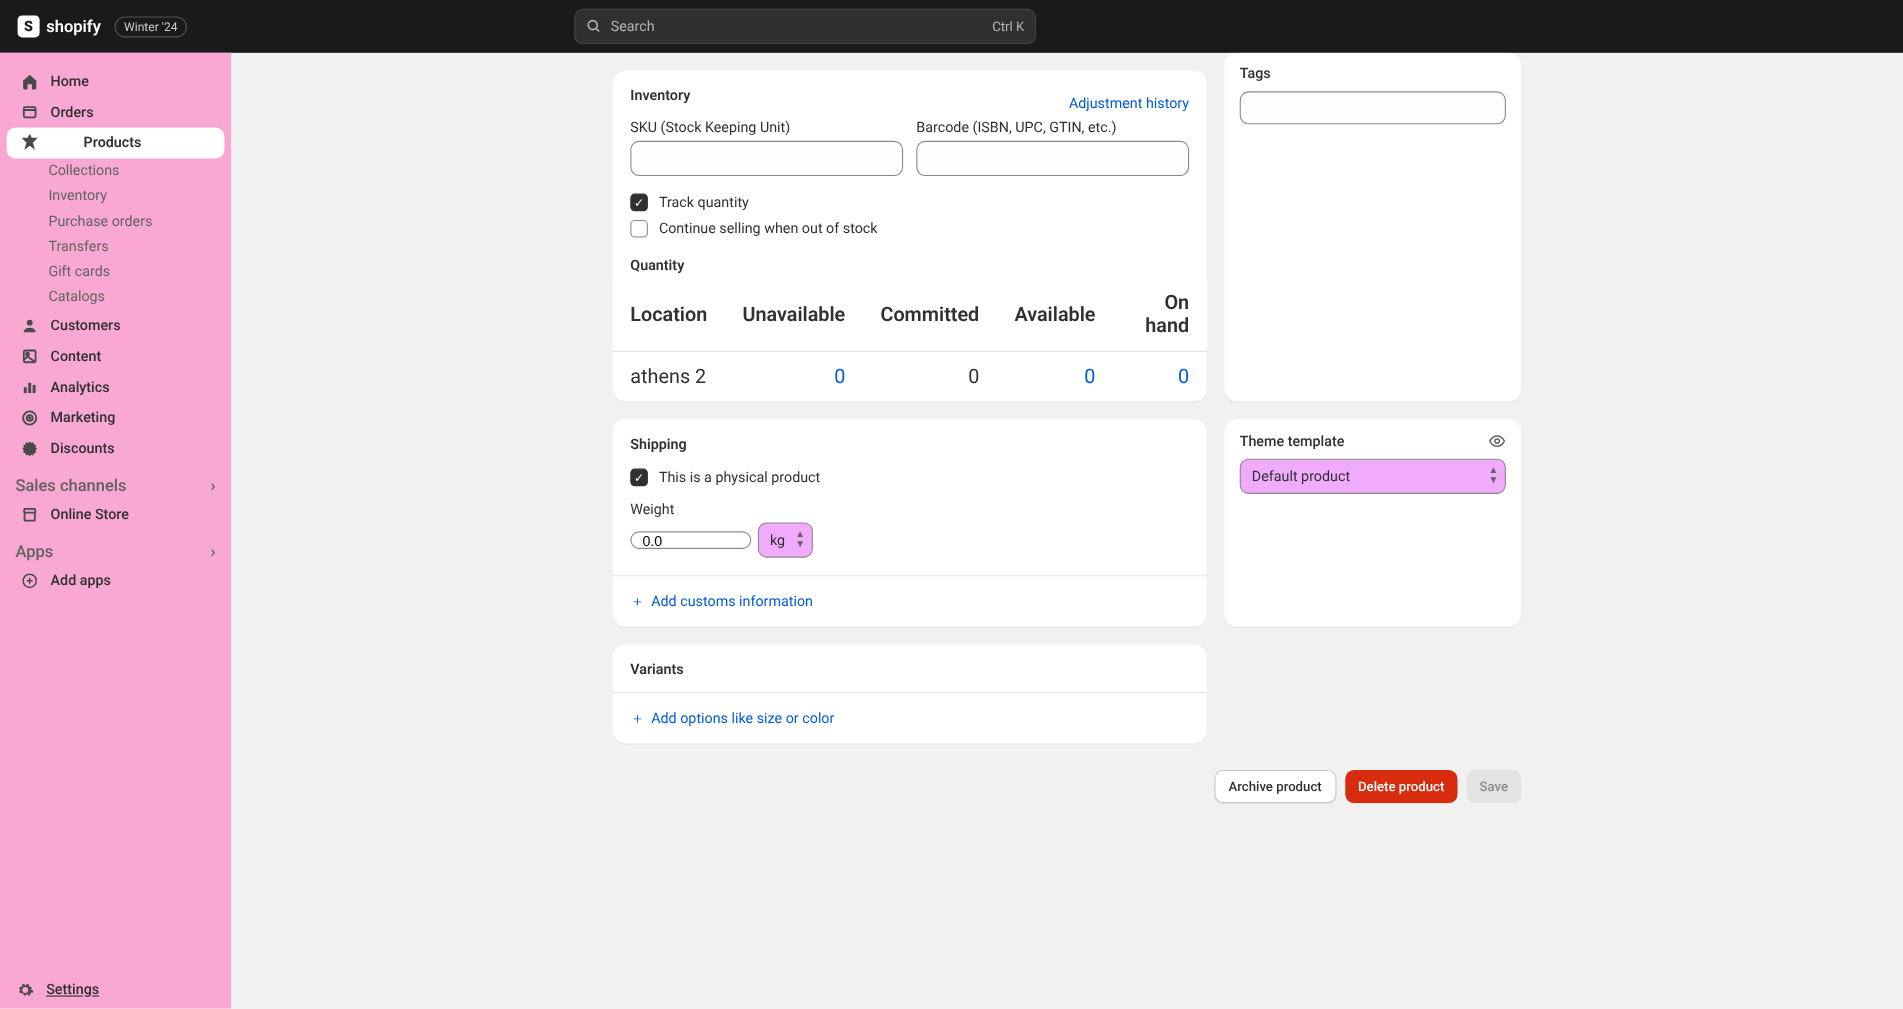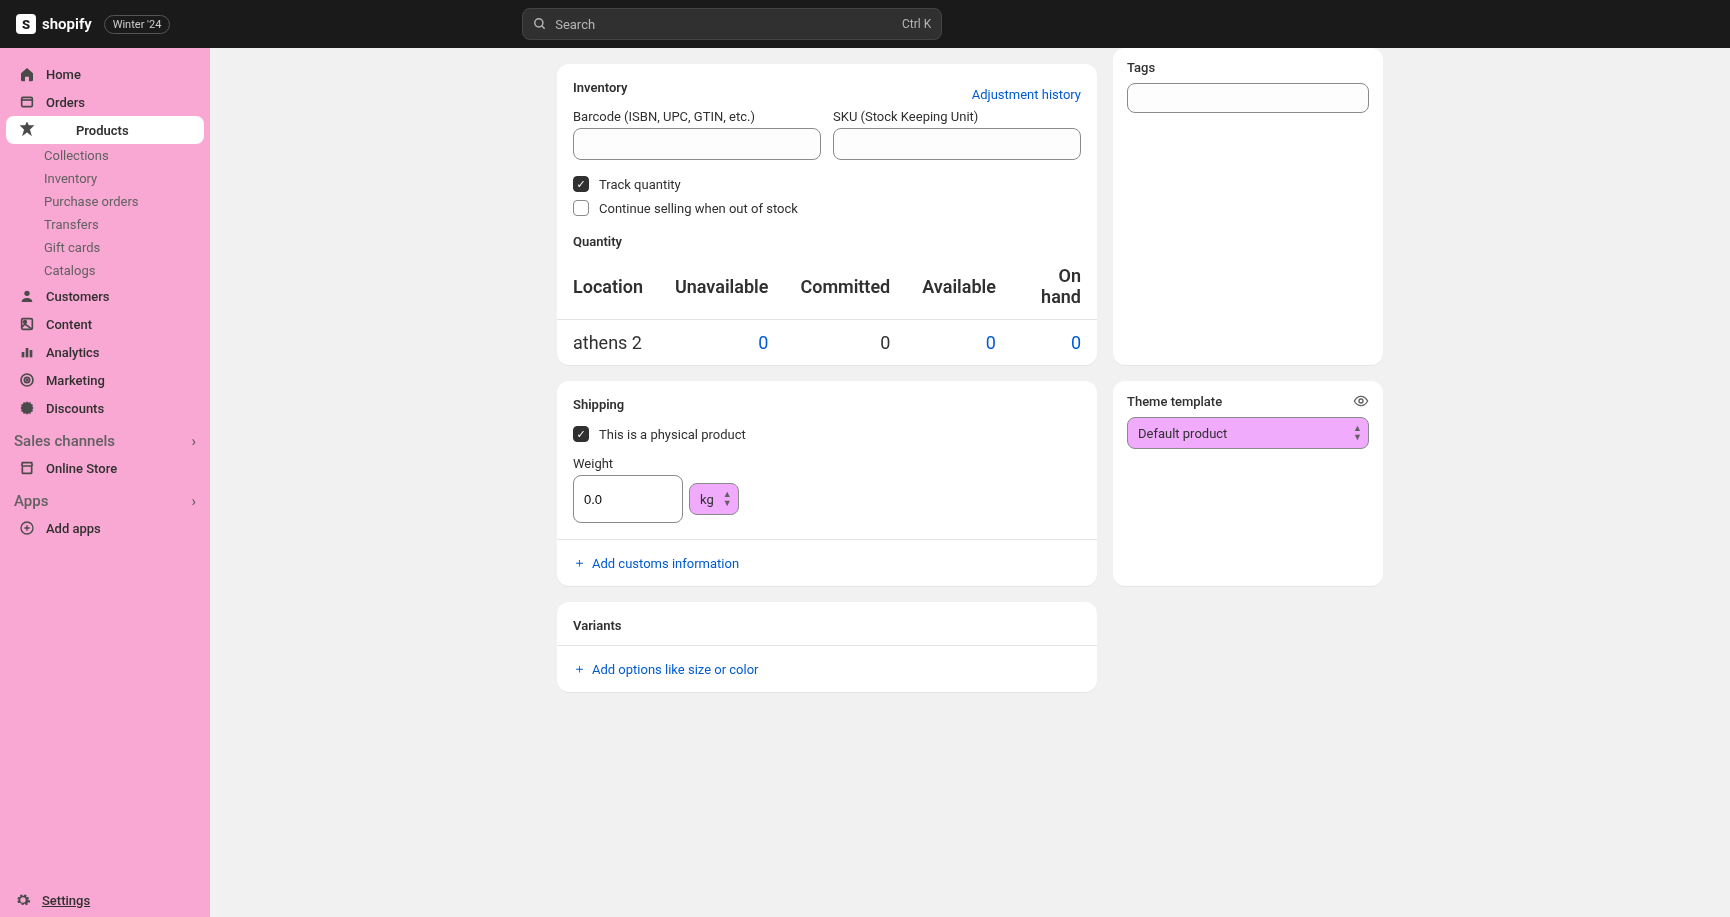--- a/index.html
+++ b/index.html
@@ -156,21 +156,21 @@
   
   h3.sub { font-size:13px; font-weight:650; margin-top:18px; margin-bottom: 4px; }
 
   table.qty { width:100%; border-collapse: collapse; font-size:18px; }
   table.qty th, table.qty td { padding: 12px 16px; text-align:right; }
   table.qty th:first-child, table.qty td:first-child { text-align:left; }
   table.qty th { color:#303030; font-weight:600; border-bottom:1px solid #e3e3e3; }
   table.qty thead { background:#fff; }
 
   .weight-row { display:flex; gap:6px; align-items:center; }
-  .weight-input { width:110px; height:48px; border:1px solid #8a8a8a; border-radius:8px; padding: 0 10px; font-size:13px; }
+  .weight-input { width:110px; height:16px; border:1px solid #8a8a8a; border-radius:8px; padding: 0 10px; font-size:13px; }
   .select-input {
     height:32px; border:1px solid #8a8a8a; border-radius:8px;
     padding: 0 24px 0 10px; font-size:13px; background:#f0abfc;
     display:flex; align-items:center; position:relative; cursor:pointer;
   }
   .sel-arrows { position:absolute; right:6px; font-size:9px; color:#616161; line-height:1; }
 
   .plus-link-row {
     border-top: 1px solid #e3e3e3;
     padding: 14px 16px;
@@ -358,25 +358,25 @@
   <div class="main">
 
     <div class="card col-center">
       <div class="card-pad" style="padding-bottom:0">
         <div class="row-between">
           <h2>Inventory</h2>
           <span class="link">Adjustment history</span>
         </div>
         <div class="two-col">
           <div>
-            <label class="label">Barcode (ISBN, UPC, GTIN, etc.)</label>
+            <label class="label">SKU (Stock Keeping Unit)</label>
             <input class="text-input" value="" style="">
           </div>
           <div>
-            <label class="label">SKU (Stock Keeping Unit)</label>
+            <label class="label">Barcode (ISBN, UPC, GTIN, etc.)</label>
             <input class="text-input" value="" style="">
           </div>
         </div>
         <div class="checkbox-row">
           <span class="cb checked">✓</span>
           <span>Track quantity</span>
         </div>
         <div class="checkbox-row" style="margin-top:8px">
           <span class="cb"></span>
           <span>Continue selling when out of stock</span>
@@ -452,15 +452,26 @@
       <div class="card-pad" style="padding-bottom:12px">
         <h2 style="margin-bottom:0">Variants</h2>
       </div>
       <div class="plus-link-row">
         <span>＋</span>
         <span>Add options like size or color</span>
       </div>
     </div>
 
 
+    <div class="footer col-full">
+      <div class="btn btn-white">
+          <span>Archive product</span>
+        </div>
+      <div class="btn btn-red">
+          <span>Delete product</span>
+        </div>
+      <div class="btn btn-grey">
+          <span>Save</span>
+        </div>
+    </div>
 
   </div>
 </div>
 
 </body></html>

